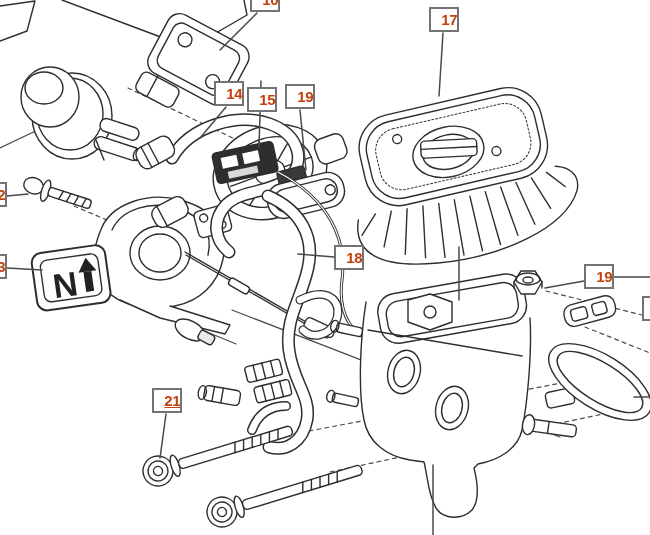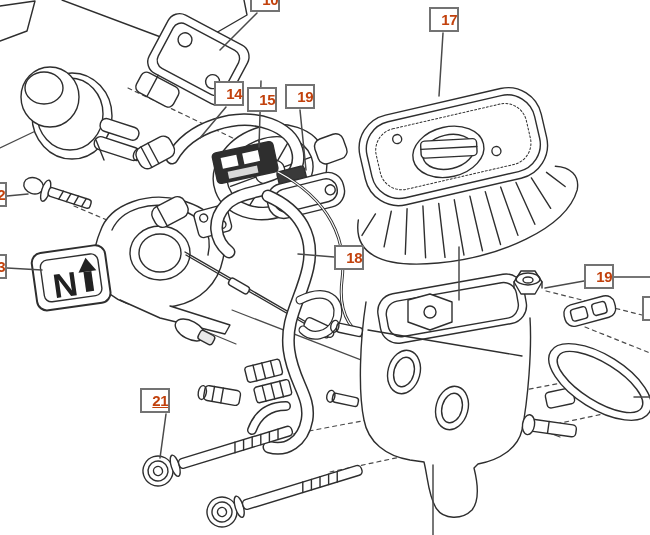--- a/index.html
+++ b/index.html
@@ -317,15 +317,15 @@
 <div class="callout" style="left:250px;top:-13px;">10</div>
 <div class="callout" style="left:-23px;top:182px;">12</div>
 <div class="callout" style="left:-23px;top:254px;">13</div>
 <div class="callout" style="left:214px;top:81px;">14</div>
 <div class="callout" style="left:247px;top:55px;margin-top:32px;">15</div>
 <div class="callout" style="left:285px;top:84px;">19</div>
 <div class="callout" style="left:429px;top:7px;">17</div>
 <div class="callout" style="left:334px;top:245px;">18</div>
 <div class="callout" style="left:584px;top:264px;">19</div>
 <div class="callout" style="left:642px;top:296px;">20</div>
-<div class="callout" style="left:140px;top:388px;text-decoration:underline;">21</div>
+<div class="callout" style="left:152px;top:388px;text-decoration:underline;">21</div>
 
 </div>
 
 </body></html>

